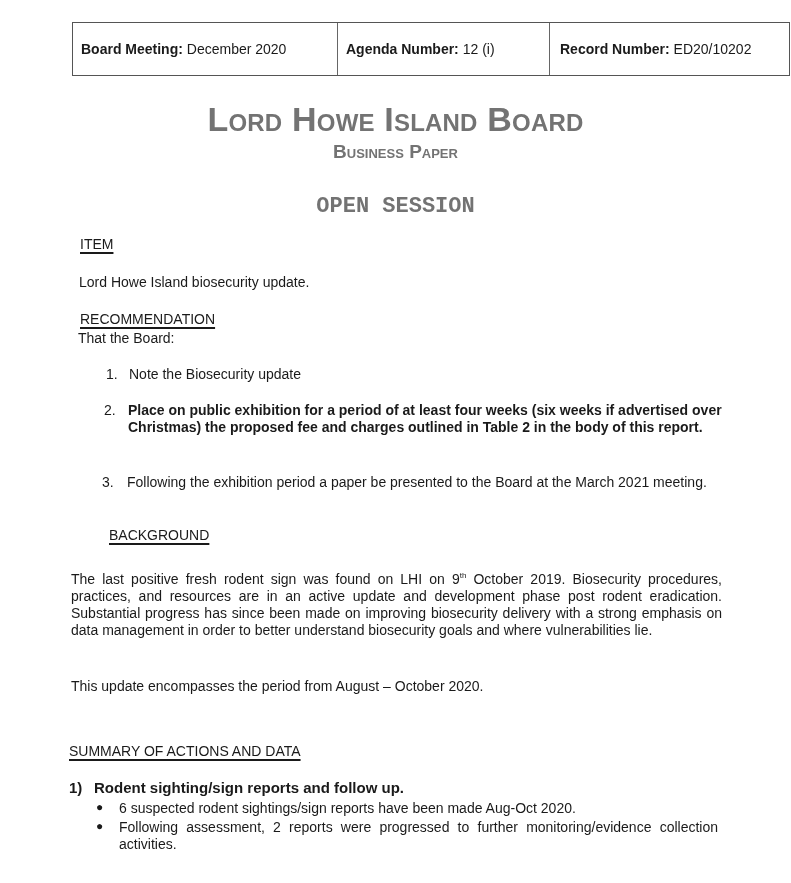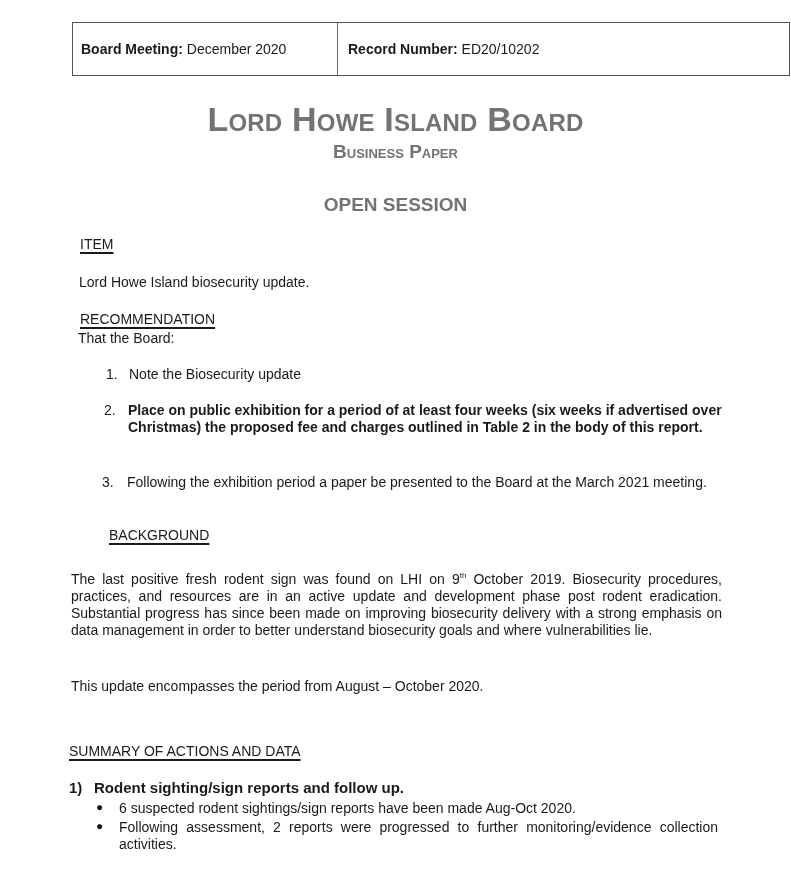--- a/index.html
+++ b/index.html
@@ -20,21 +20,21 @@
   .c2 { width: 212px; }
   .c3 { flex: 1; padding-left: 10px; }
   .hdr-cell b { font-weight: bold; }
 
   .title {
     position: absolute; left: 0; width: 791px; text-align: center;
     font-weight: bold; color: #737373;
   }
   .t-main { top: 100px; font-size: 34px; font-variant: small-caps; letter-spacing: 0.2px; }
   .t-sub { top: 141px; font-size: 19px; font-variant: small-caps; }
-  .t-open { top: 194px; font-size: 19px; }
+  .t-open { top: 194px; font-size: 22px; font-family: Liberation Mono, monospace; }
 
   .abs { position: absolute; white-space: nowrap; }
   .section-h {
     font-size: 14px; font-weight: normal; text-decoration: underline;
     text-underline-offset: 3px; text-decoration-thickness: 2px;
   }
   .body-txt { font-size: 14px; line-height: 17px; }
   .para {
     position: absolute; font-size: 14px; line-height: 17px; text-align: justify;
     text-align-last: left;
@@ -42,20 +42,23 @@
   .num { position: absolute; font-size: 14px; }
   .num-text { position: absolute; font-size: 14px; line-height: 17px; }
   .bullet { position: absolute; font-size: 12px; }
 </style>
 </head>
 <body>
 
 <div class="hdr-table">
   <div class="hdr-cell c1">
     <b>Board Meeting:</b>&nbsp;<span>December 2020</span>
+  </div>
+  <div class="hdr-cell c2">
+    <b>Agenda Number:</b>&nbsp;<span>12 (i)</span>
   </div>
   <div class="hdr-cell c3">
     <b>Record Number:</b>&nbsp;<span>ED20/10202</span>
   </div>
 </div>
 
 <div class="title t-main">Lord Howe Island Board</div>
 <div class="title t-sub">Business Paper</div>
 <div class="title t-open">OPEN SESSION</div>
 

